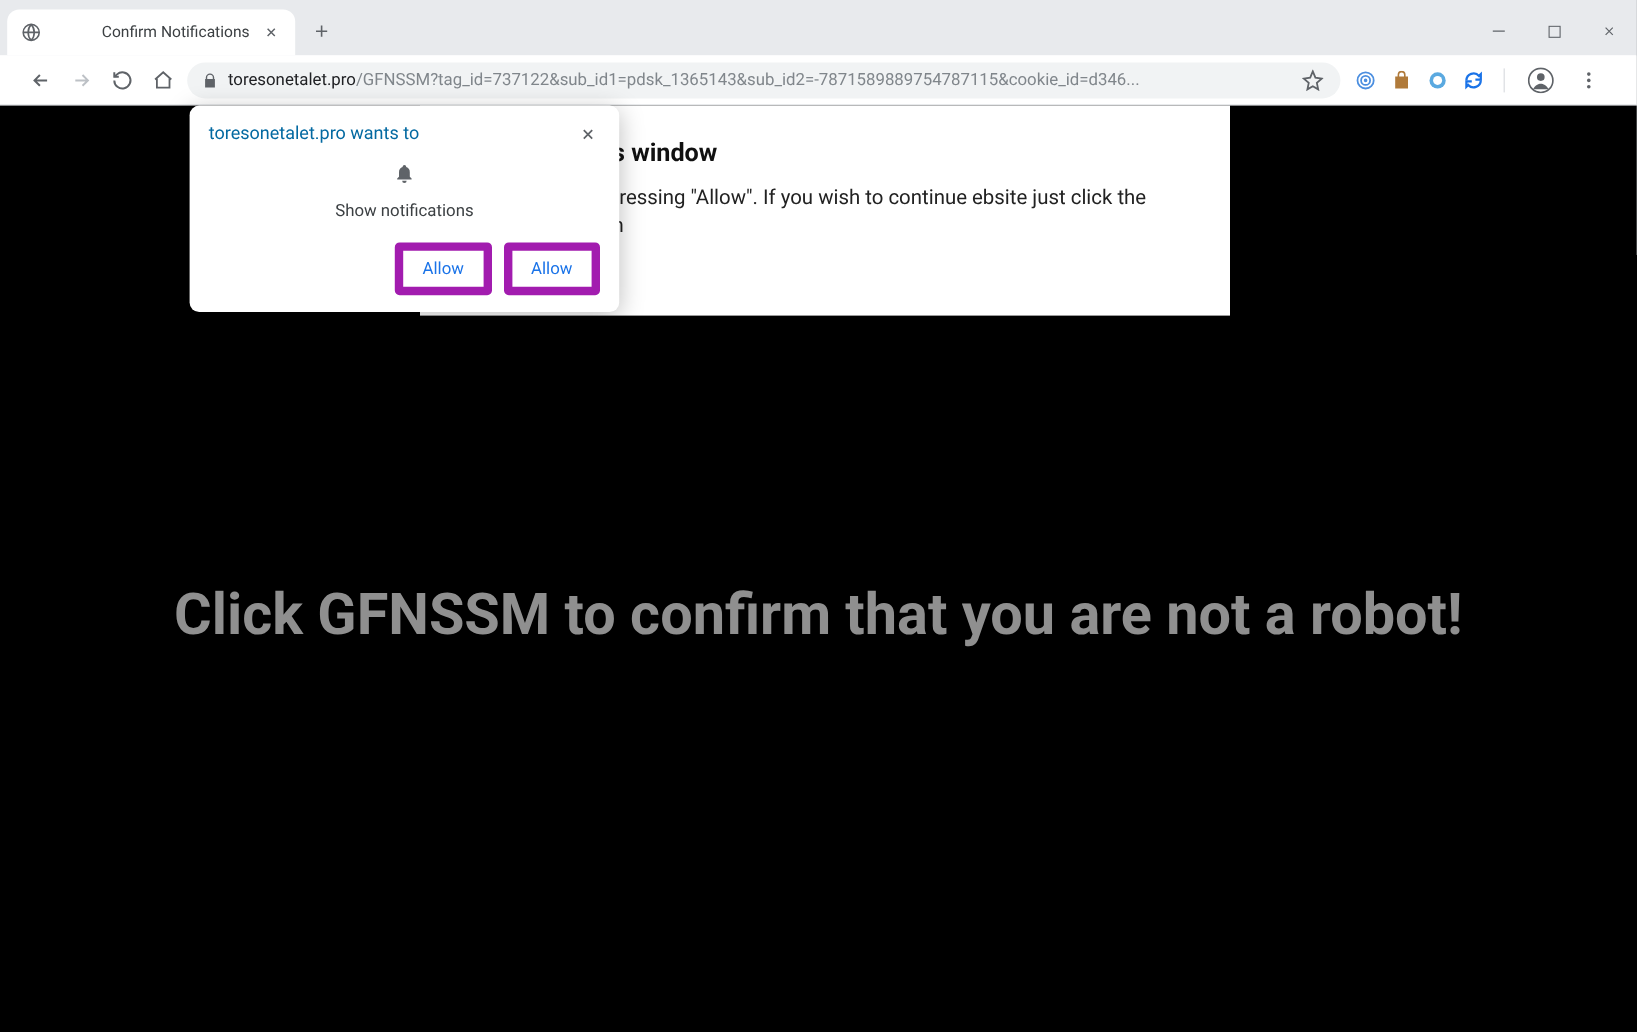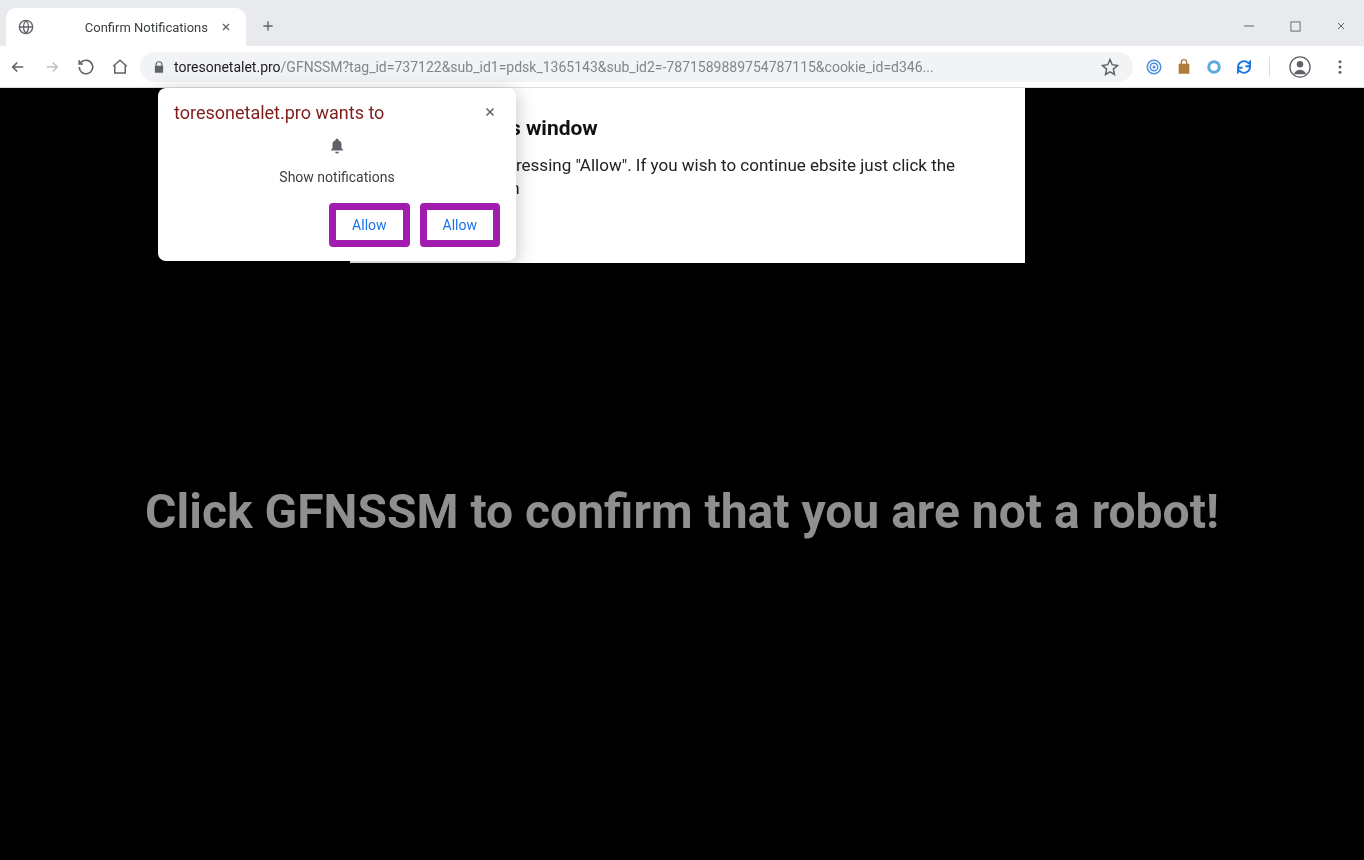--- a/index.html
+++ b/index.html
@@ -10,21 +10,21 @@
   .tabs { display: flex; align-items: flex-end; flex: 1; padding-left: 6px; }
   .tab { display: flex; align-items: center; height: 38px; background: #fff; border-radius: 10px 10px 0 0; padding: 0 12px; min-width: 240px; gap: 10px; text-align: right; }
   .tab .favicon { width: 16px; height: 16px; display:flex; align-items:center; justify-content:center; color:#5f6368; }
   .tab .title { flex: 1; font-size: 13px; color: #3c4043; white-space: nowrap; overflow: hidden; text-overflow: ellipsis; }
   .tab .close { width: 16px; height: 16px; display:flex; align-items:center; justify-content:center; color:#5f6368; cursor:pointer; }
   .newtab { width: 28px; height: 28px; margin: 0 8px 6px 8px; display:flex; align-items:center; justify-content:center; color:#5f6368; cursor:pointer; }
   .wincontrols { display:flex; align-items:center; height: 40px; }
   .wincontrols .btn { width: 46px; height: 40px; display:flex; align-items:center; justify-content:center; color:#5f6368; cursor:pointer; }
 
   
-  .toolbar { height: 42px; background: #fff; display:flex; align-items:center; padding: 0 4px; gap: 6px; border-bottom: 1px solid #dadce0; }
+  .toolbar { height: 42px; background: #fff; display:flex; align-items:center; padding: 0 20px; gap: 6px; border-bottom: 1px solid #dadce0; }
   .navbtn { width: 28px; height: 28px; display:flex; align-items:center; justify-content:center; color:#5f6368; cursor:pointer; border-radius:50%; }
   .navbtn.disabled { color:#bdc1c6; cursor:default; }
   .omnibox { flex:1; height: 30px; background: #f1f3f4; border-radius: 16px; display:flex; align-items:center; padding: 0 12px; gap: 8px; min-width: 0; }
   .omnibox .lock { color:#5f6368; }
   .omnibox .url { flex:1; font-size: 14px; white-space: nowrap; overflow: hidden; text-overflow: ellipsis; }
   .omnibox .url .dom { color:#202124; }
   .omnibox .url .rest { color:#80868b; }
   .omnibox .star { color:#5f6368; }
   .ext { display:flex; align-items:center; gap: 12px; padding: 0 6px; }
   .exticon { width: 18px; height: 18px; display:flex; align-items:center; justify-content:center; }
@@ -35,21 +35,21 @@
   .white-popup { position:absolute; top:0; left:350px; width:675px; background:#fff; padding: 28px 30px 24px 44px; }
   .white-popup h2 { font-size: 21px; font-weight:700; color:#111; margin-bottom:14px; }
   .white-popup p { font-size: 17px; color:#222; line-height:1.35; margin-bottom:18px; }
   .more-info { color:#000000; font-size:18px; cursor:pointer;margin-top:36px; }
 
   .big-msg { position:absolute; top: 395px; left:0; right:0; text-align:center; font-size:48px; font-weight:700; color:#8f8f8f; }
 
   
   .perm-prompt { position:absolute; top: 0px; left: 158px; width: 358px; background:#fff; border-radius: 8px; box-shadow: 0 4px 20px rgba(0,0,0,.25); padding: 14px 16px 14px 16px; }
   .perm-header { display:flex; align-items:flex-start; }
-  .perm-header .msg { font-size:18px; color:#7f1d1d; flex:1; }
+  .perm-header .msg { font-size:15px; color:#0369a1; flex:1; }
   .perm-header .closebtn { width:20px;height:20px; display:flex;align-items:center;justify-content:center; color:#5f6368; cursor:pointer; font-size:18px; }
   .perm-body { display:flex; align-items:center; gap: 14px; margin-top: 14px; flex-direction: column; }
   .perm-body .bell { color:#5f6368; }
   .perm-body .text { font-size:14px; color:#3c4043; }
   .perm-actions { display:flex; justify-content:flex-end; gap:10px; margin-top:18px; }
   .perm-actions button { background:#fff; border:7px solid #a21caf; color:#1a73e8; font-size:14px; padding:7px 16px; border-radius:4px; cursor:pointer; }
 
   svg { display:block; }
 </style>
 </head>

